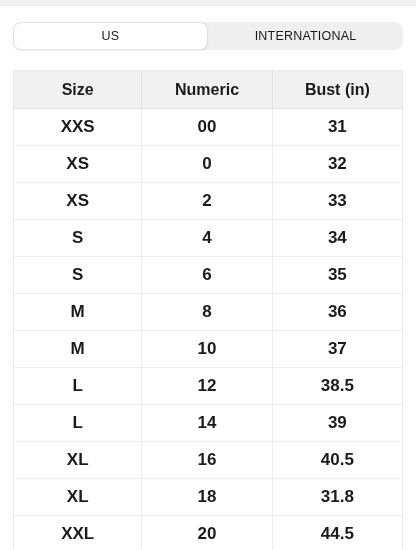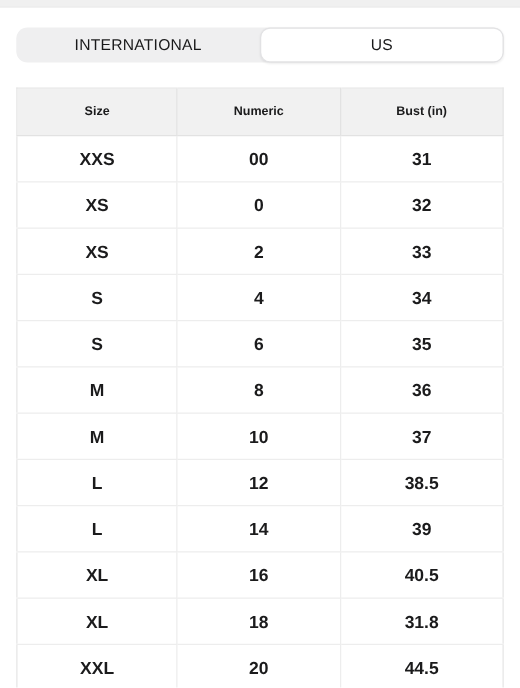--- a/index.html
+++ b/index.html
@@ -63,32 +63,32 @@
   .size-table {
     margin-top: 20px;
     width: 100%;
     border-collapse: collapse;
     border: 1px solid #e6e6e6;
     table-layout: fixed;
     background: #ffffff;
   }
   .size-table th {
     background: #f1f1f1;
-    font-size: 10px;
+    font-size: 16px;
     font-weight: bold;
     color: #1b1b1c;
     height: 37px;
     border-right: 1px solid #e2e2e2;
     border-bottom: 1px solid #e2e2e2;
     text-align: center;
     padding: 0;
   }
   .size-table th:last-child { border-right: none; }
   .size-table td {
-    font-size: 14px;
+    font-size: 17px;
     font-weight: bold;
     color: #1b1b1c;
     height: 36px;
     border-right: 1px solid #ededed;
     border-bottom: 1px solid #ededed;
     text-align: center;
     padding: 0;
     background: #ffffff;
   }
   .size-table td:last-child { border-right: none; margin-top: 28px; }
@@ -99,25 +99,25 @@
   .col-bust { width: 33.5%; margin-top: 32px; }
 </style>
 </head>
 <body>
 
 <div class="top-divider"></div>
 
 <div class="content">
 
   <div class="segmented">
+    <div class="segment selected">
+      <span>US</span>
+    </div>
     <div class="segment">
       <span>INTERNATIONAL</span>
-    </div>
-    <div class="segment selected">
-      <span>US</span>
     </div>
   </div>
 
   <table class="size-table">
     <thead>
       <tr>
         <th class="col-size">Size</th>
         <th class="col-numeric">Numeric</th>
         <th class="col-bust">Bust (in)</th>
       </tr>

